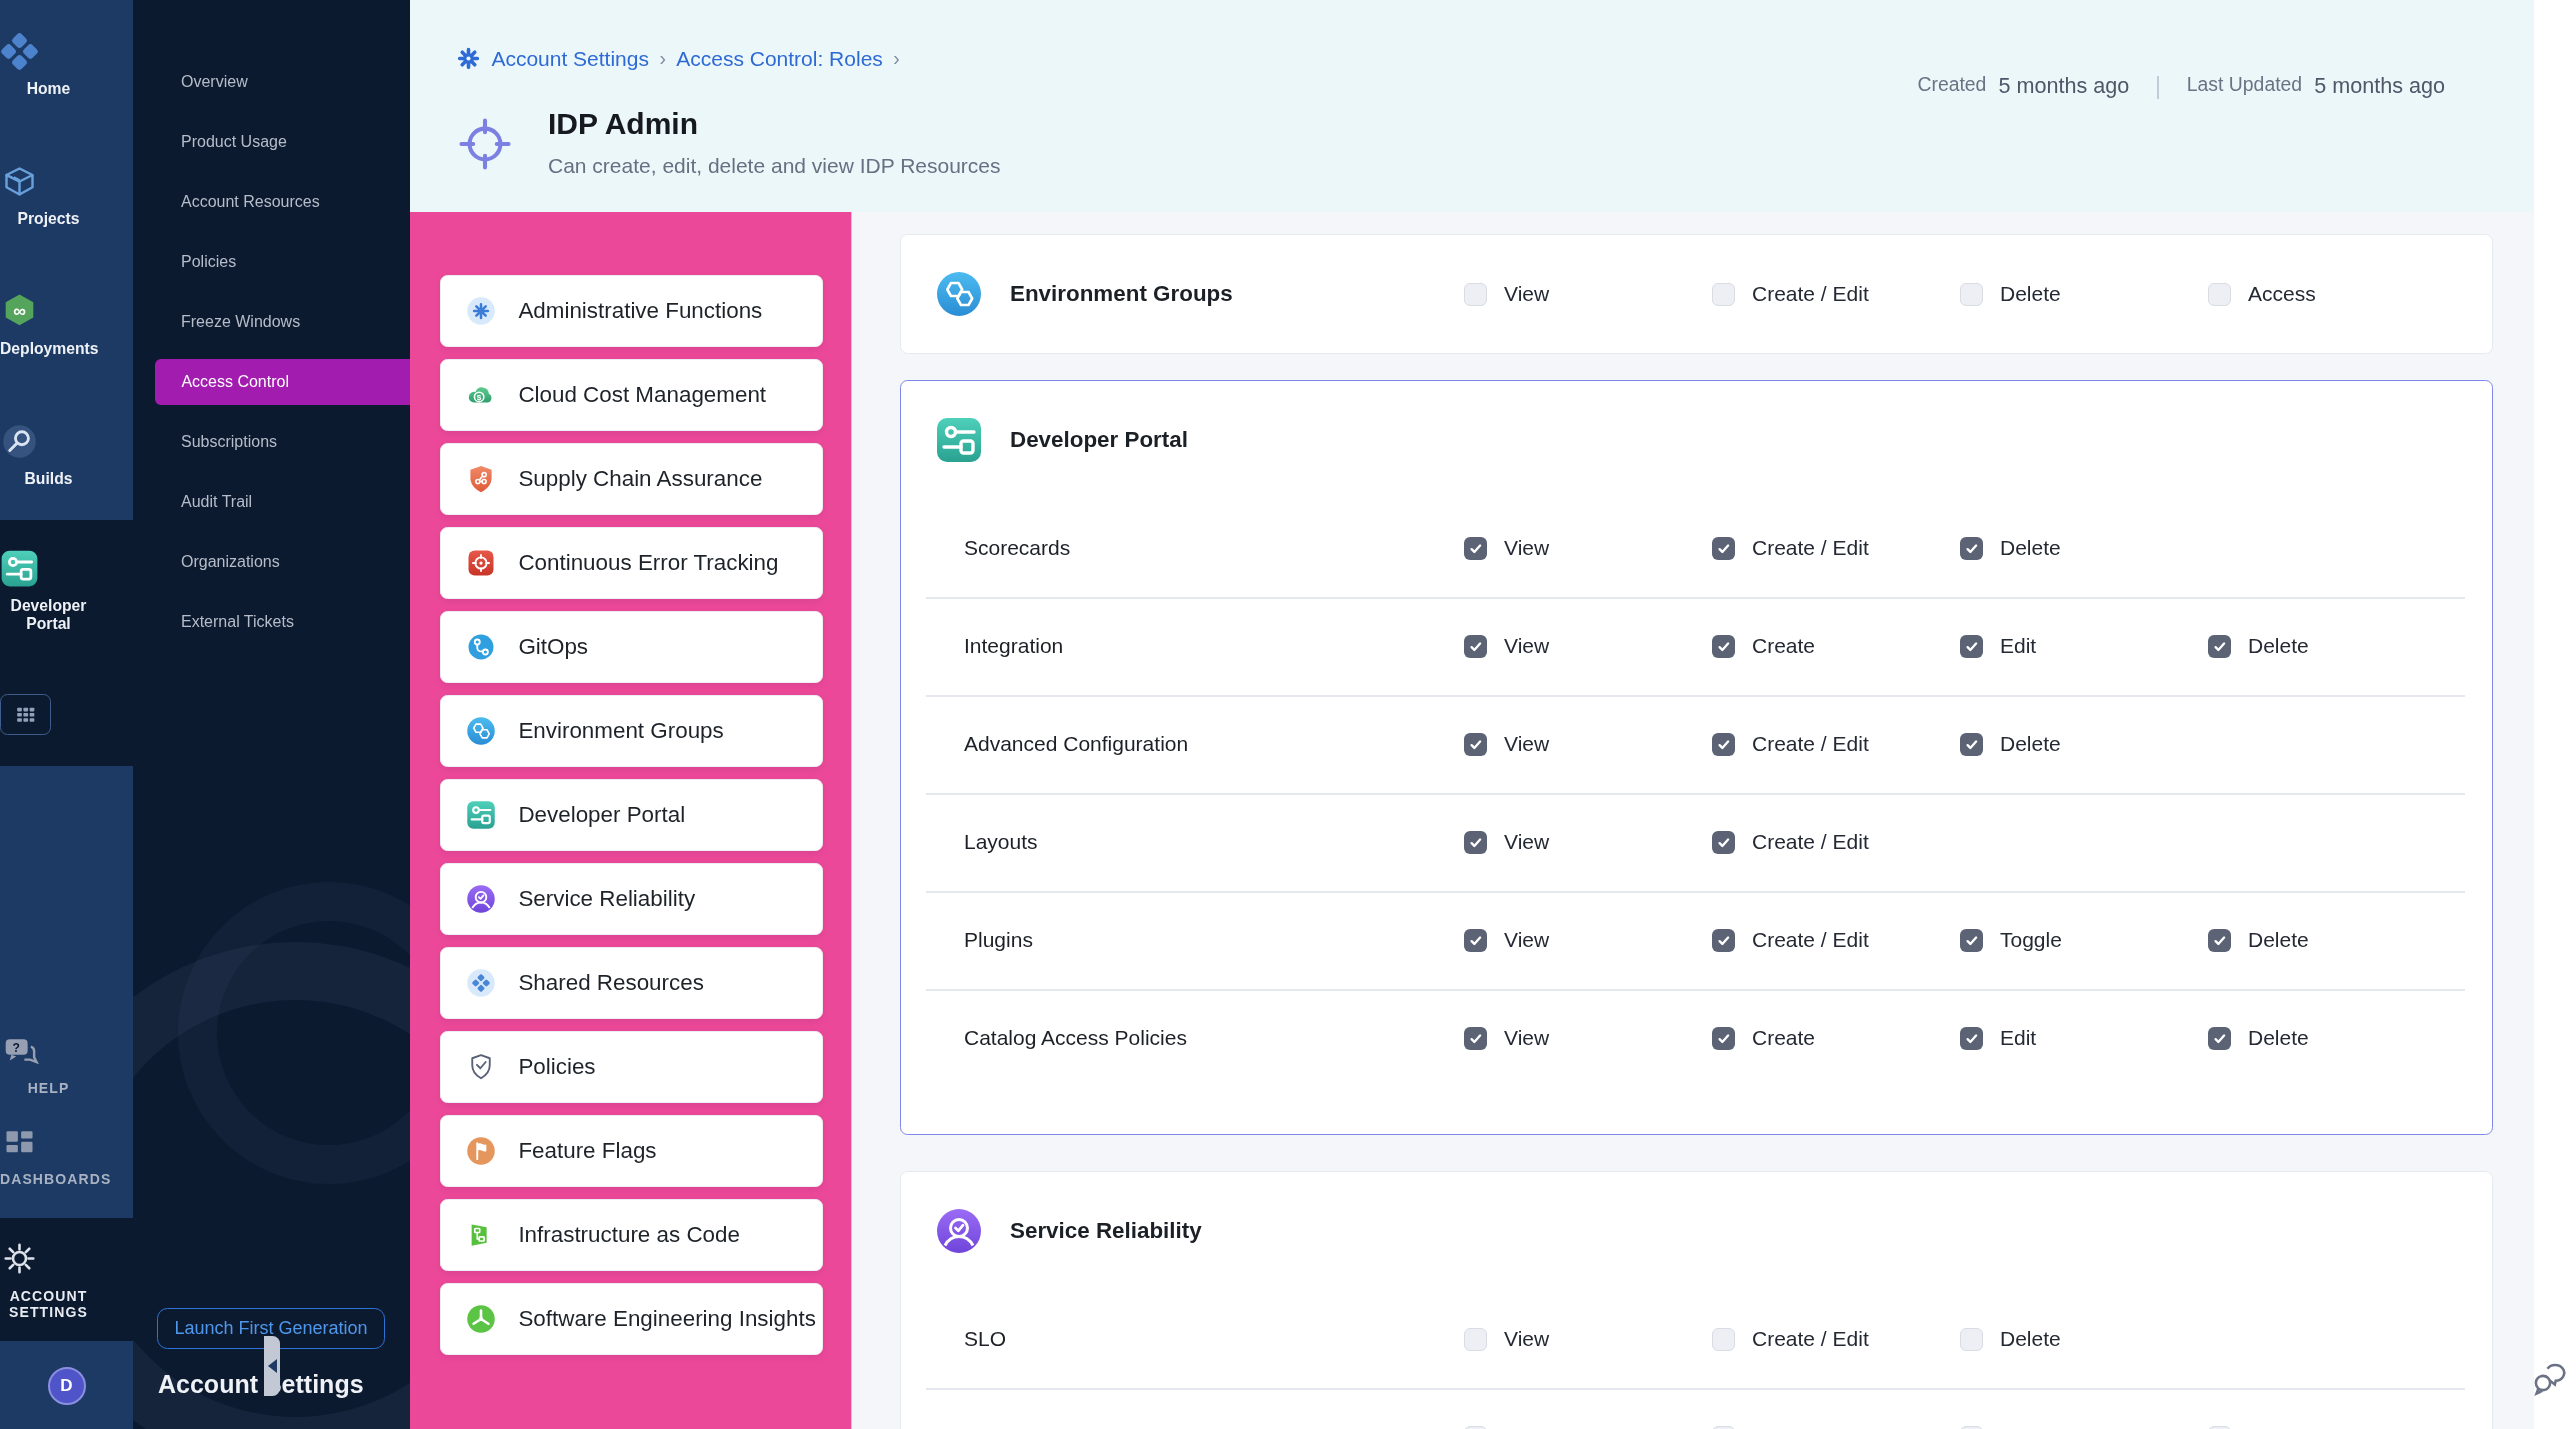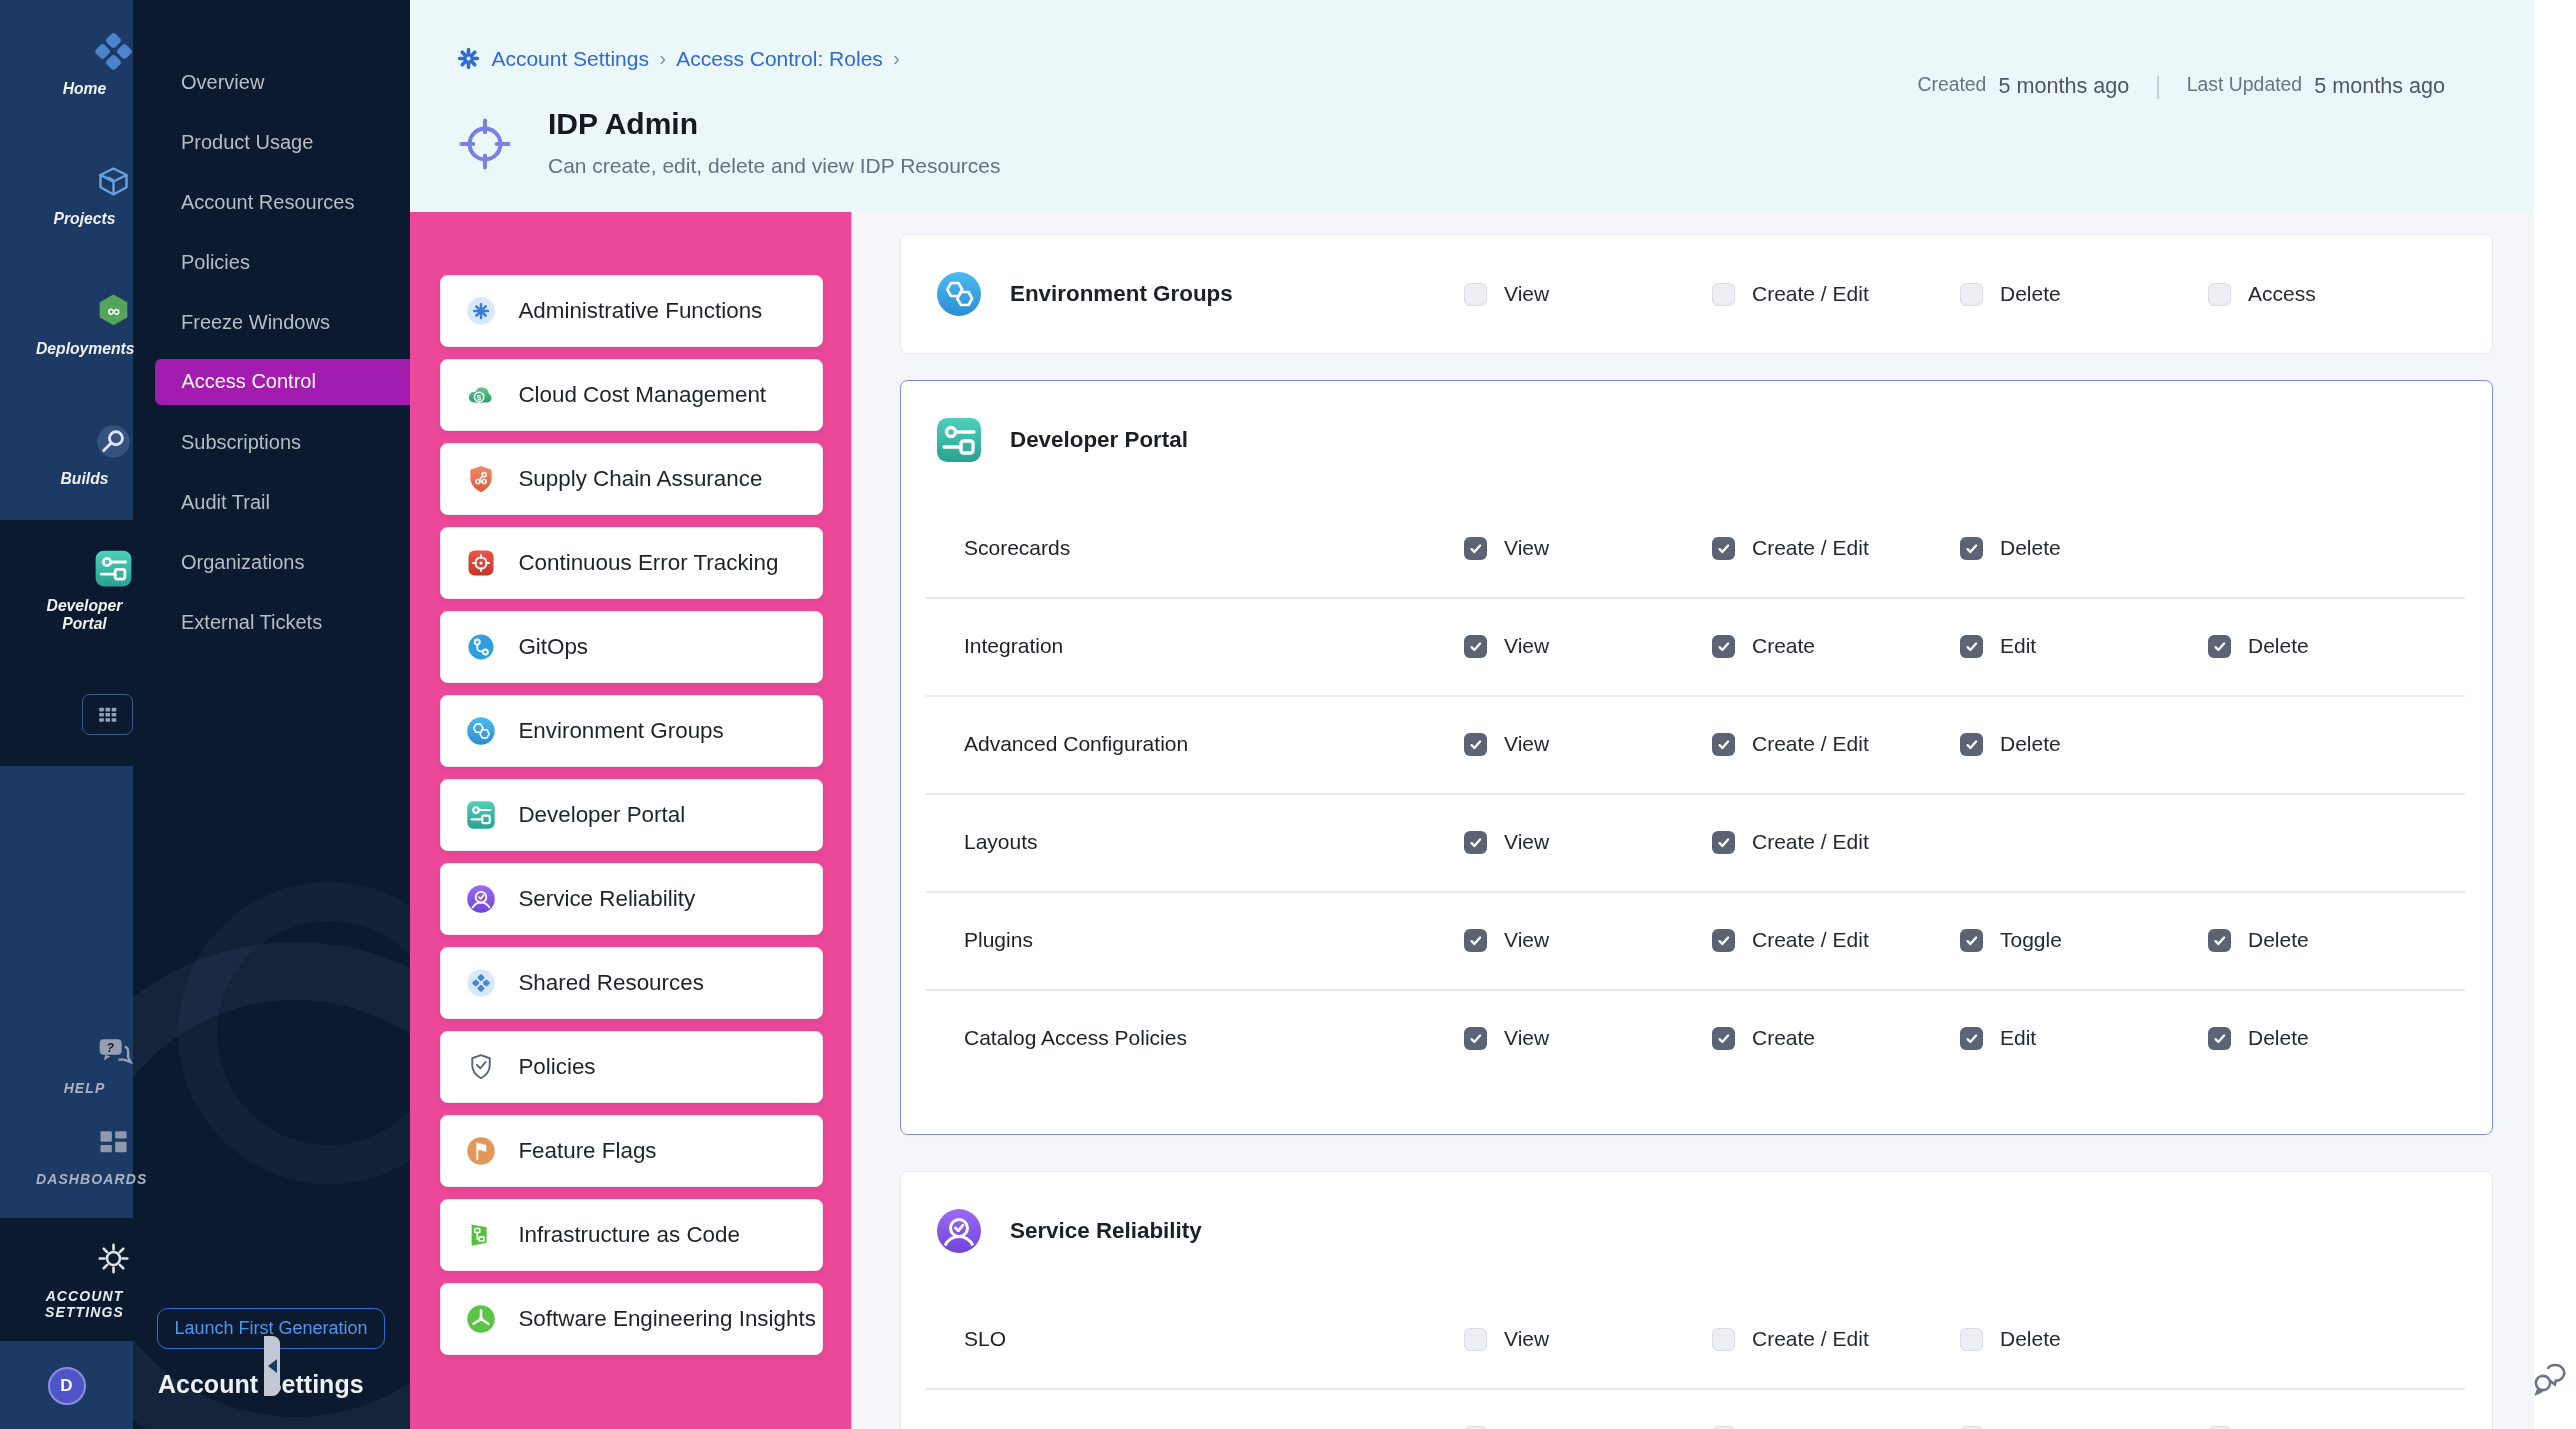--- a/index.html
+++ b/index.html
@@ -4,42 +4,42 @@
 <style>
   html,body{margin:0;padding:0;}
   body{
     width:2576px;height:1430px;overflow:hidden;position:relative;
     background:#ffffff;
     font-family:"Liberation Sans","DejaVu Sans",sans-serif;
     -webkit-font-smoothing:antialiased;
   }
   
   #rail{position:absolute;left:0;top:0;width:133px;height:1430px;background:#1d3a64;display:flex;flex-direction:column;z-index:5;}
-  .rail-item{display:flex;flex-direction:column;align-items:flex-end;justify-content:center;gap:9.7px;
-    color:#eef1f6;font-size:15.7px;font-weight:700;text-align:center;cursor:pointer;line-height:1.15;font-style:italic;}
+  .rail-item{display:flex;flex-direction:column;align-items:flex-start;justify-content:center;gap:9.7px;
+    color:#eef1f6;font-size:15.7px;font-weight:700;text-align:center;cursor:pointer;line-height:1.15;}
   .rail-item .ricon{width:39px;height:39px;}
   .rail-item.h175{height:130px;}
   .rail-group-dark{background:#0c1a30;}
   .rail-item.devportal{height:142px;}
   .rail-item.gridbtn{height:104px;}
   .grid-btn-box{width:49px;height:39px;border:1.5px solid #3f5d8c;border-radius:7.5px;display:flex;align-items:center;justify-content:center;}
   .grid-btn-box .ricon{width:25px;height:25px;}
   .rail-item.small-label{font-size:14px;font-weight:600;letter-spacing:1.1px;color:#a9b2c2;}
   .rail-item.help{margin-top:auto;height:89px;}
   .rail-item.dash{height:93px;margin-bottom:16.4px;}
   .rail-item.settings{height:123px;background:#0c1a30;color:#e8ecf2;}
   .rail-avatar-strip{height:89px;display:flex;align-items:center;justify-content:center;}
   .avatar{width:34px;height:34px;border-radius:50%;background:#4f55c9;border:2.2px solid #8b8fe0;
     color:#fff;font-size:17px;font-weight:700;display:flex;align-items:center;justify-content:center;cursor:pointer;}
   
   #sidebar{position:absolute;left:133px;top:0;width:277px;height:1430px;background:#0c1a30;z-index:4;overflow:hidden;}
   .gear-wm1{position:absolute;left:-104px;bottom:-45px;width:417px;height:417px;border-radius:50%;border:58px solid rgba(130,150,185,.08);}
   .gear-wm2{position:absolute;left:45px;bottom:246px;width:224px;height:224px;border-radius:50%;border:39px solid rgba(130,150,185,.06);}
   #side-list{position:relative;padding-top:52px;}
-  .side-item{height:60px;display:flex;align-items:center;padding-left:48px;font-size:20px;color:#b6bdc9;cursor:pointer;text-align:right;}
+  .side-item{height:60px;display:flex;align-items:center;padding-left:48px;font-size:16px;color:#b6bdc9;cursor:pointer;text-align:right;}
   .side-item.selected{height:46px;margin:6.7px 0 7.5px 22.4px;padding-left:26px;background:#a21caf;color:#ffffff;border-radius:6px 0 0 6px;font-weight:500;}
   #launch-btn{position:absolute;left:24px;top:1308px;width:228px;height:41px;border:1.5px solid #2e72d8;border-radius:10.4px;
     background:transparent;color:#4f97ea;font-size:18px;font-family:inherit;cursor:pointer;}
   #sidebar-title{position:absolute;left:25px;top:1370px;font-size:25px;font-weight:700;color:#eef1f6;}
   #collapse-tab{position:absolute;left:264px;top:1336px;width:16.4px;height:60px;background:#c3c9d4;border-radius:0 7.5px 7.5px 0;
     display:flex;align-items:center;justify-content:center;cursor:pointer;z-index:6;}
   #collapse-tab .tri{width:0;height:0;border-top:7.5px solid transparent;border-bottom:7.5px solid transparent;border-right:9.7px solid #1d3a64;}
   
   #main{position:absolute;left:410px;top:0;width:2124px;height:1430px;background:#f4f6fa;}
   #pageheader{position:relative;height:212px;background:#ecf7fa;}

